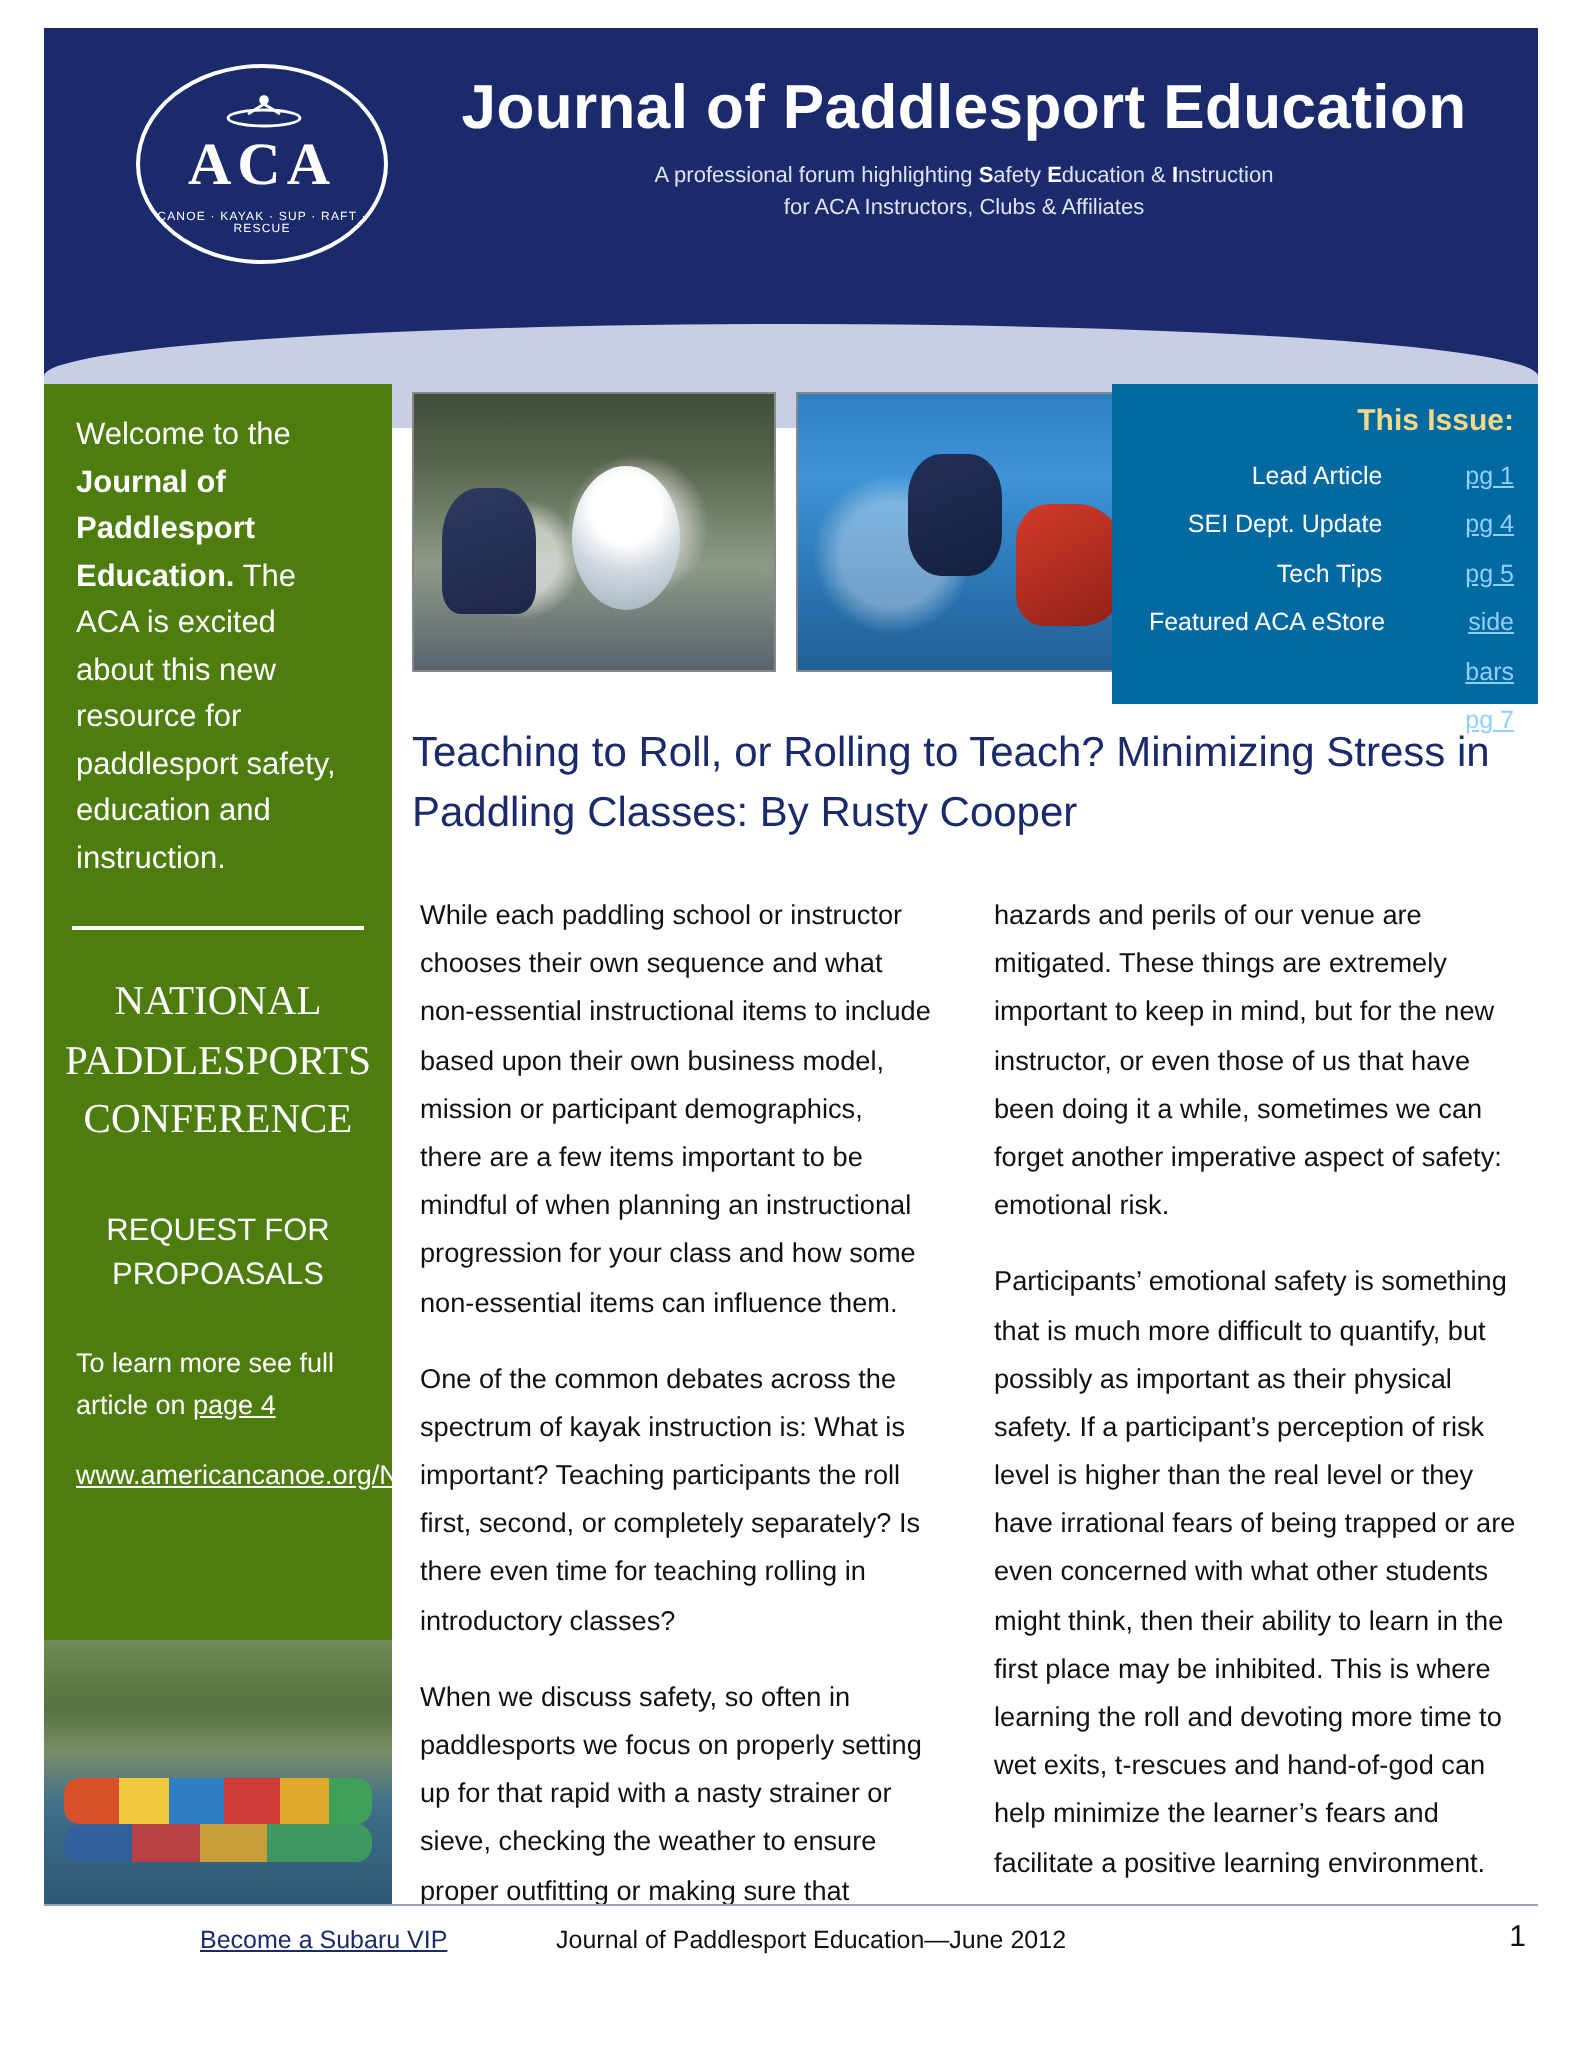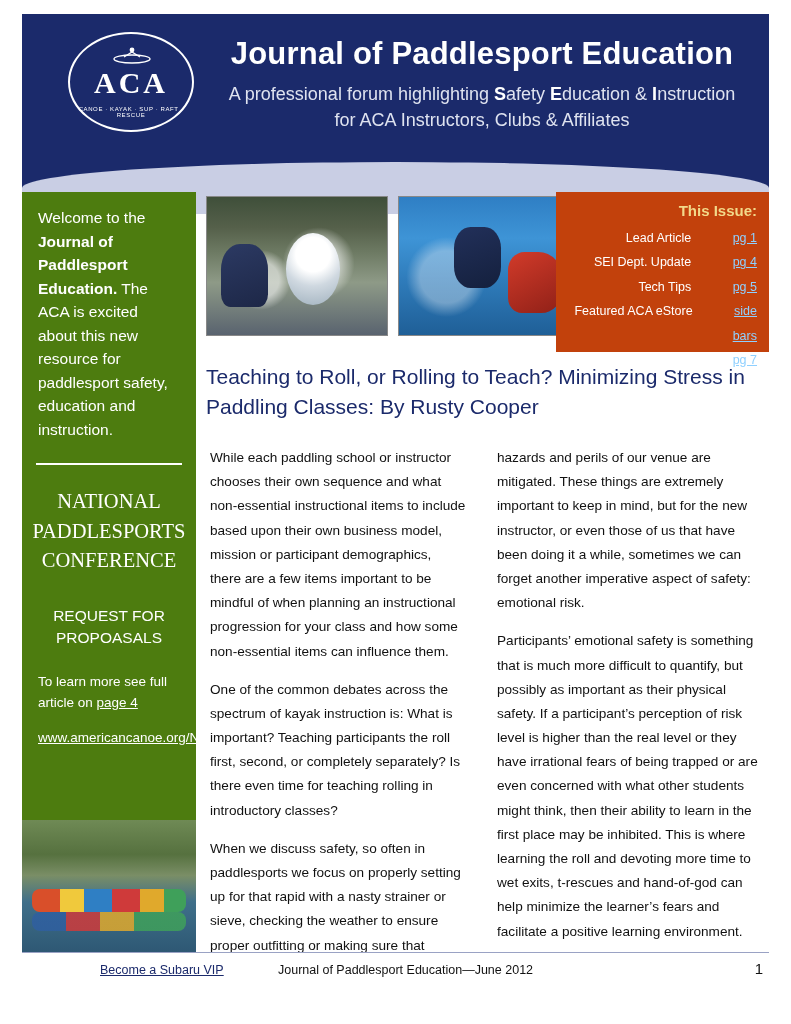--- a/index.html
+++ b/index.html
@@ -53,21 +53,21 @@
   }
   .journal-title {
     font-size: 31px;
     font-weight: bold;
     color: #ffffff;
     letter-spacing: 0.2px;
     line-height: 1.15;
   }
   .journal-sub {
     margin-top: 9px;
-    font-size: 18px;
+    font-size: 11px;
     color: #dfe3f0;
     line-height: 1.45;
   }
   .journal-sub .cap { font-weight: bold; color: #ffffff; }
   .issue-date {
     position: absolute;
     right: 38px; bottom: 6px;
     font-size: 14.5px;
     font-weight: bold;
     color: #1b2a6b;
@@ -179,21 +179,21 @@
     border: 1px solid #888;
     box-sizing: border-box;
     overflow: hidden;
   }
 
   
   .issue-box {
     position: absolute;
     left: 556px; top: 192px;
     width: 213px; height: 160px;
-    background: #c2410c;
+    background: #0369a1;
     color: #ffffff;
     text-align: right;
     padding: 10px 12px 0 0;
     box-sizing: border-box;
   }
   .issue-head {
     font-size: 15px;
     font-weight: bold;
     color: #f2d98a;
     margin-bottom: 7px;

